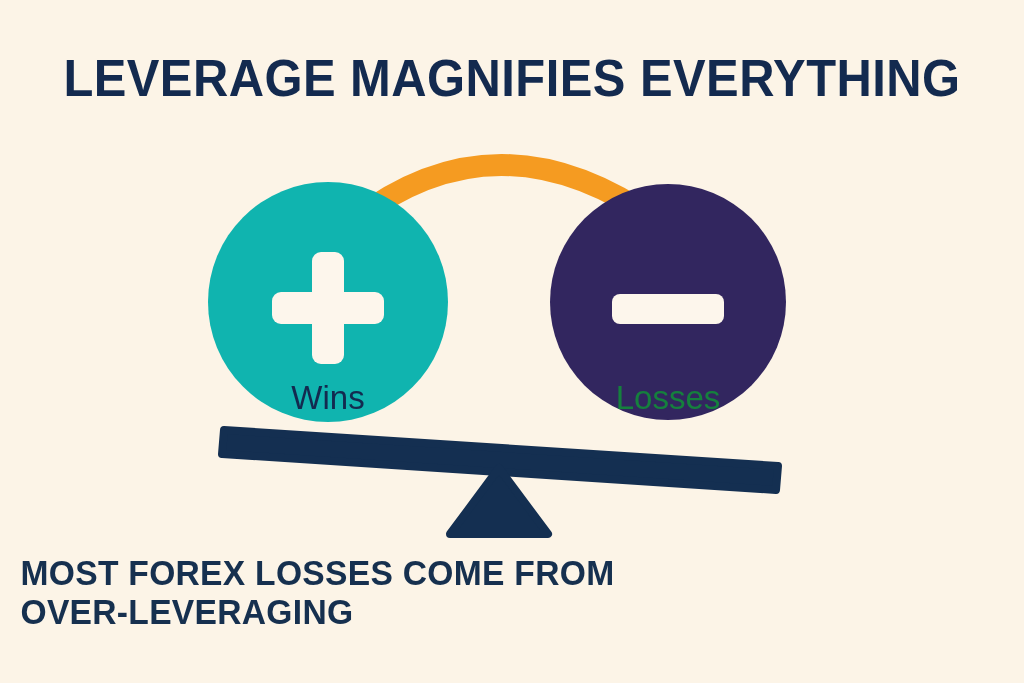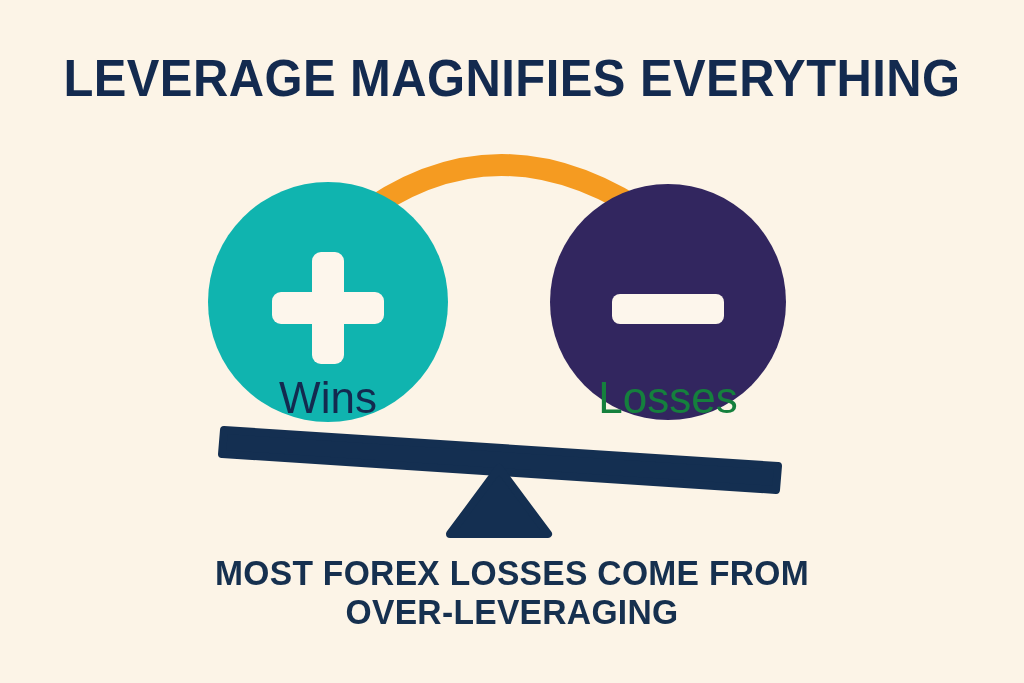--- a/index.html
+++ b/index.html
@@ -52,21 +52,21 @@
     width: 1024px;
     height: 683px;
   }
 
   
   .circle-label {
     position: absolute;
     text-align: center;
     font-family: "Liberation Sans", sans-serif;
     font-weight: normal;
-    font-size: 44px;
+    font-size: 33px;
     line-height: 33px;
     white-space: nowrap;
   }
   .circle-label.wins {
     left: 228px;
     top: 381px;
     width: 200px;
     color: #132A4F;
   }
   .circle-label.losses {
@@ -75,21 +75,20 @@
     width: 200px;
     color: #15803d;
   }
 
   
   .caption {
     position: absolute;
     left: 0;
     top: 553px;
     width: 1024px;
-    text-align: center;
     font-family: "Liberation Sans", sans-serif;
     font-weight: bold;
     font-size: 35px;
     line-height: 39px;
     letter-spacing: 0.3px;
     color: #16304F;
   }
   .caption .cap-line {
     display: block;
     transform: scaleX(0.96);

